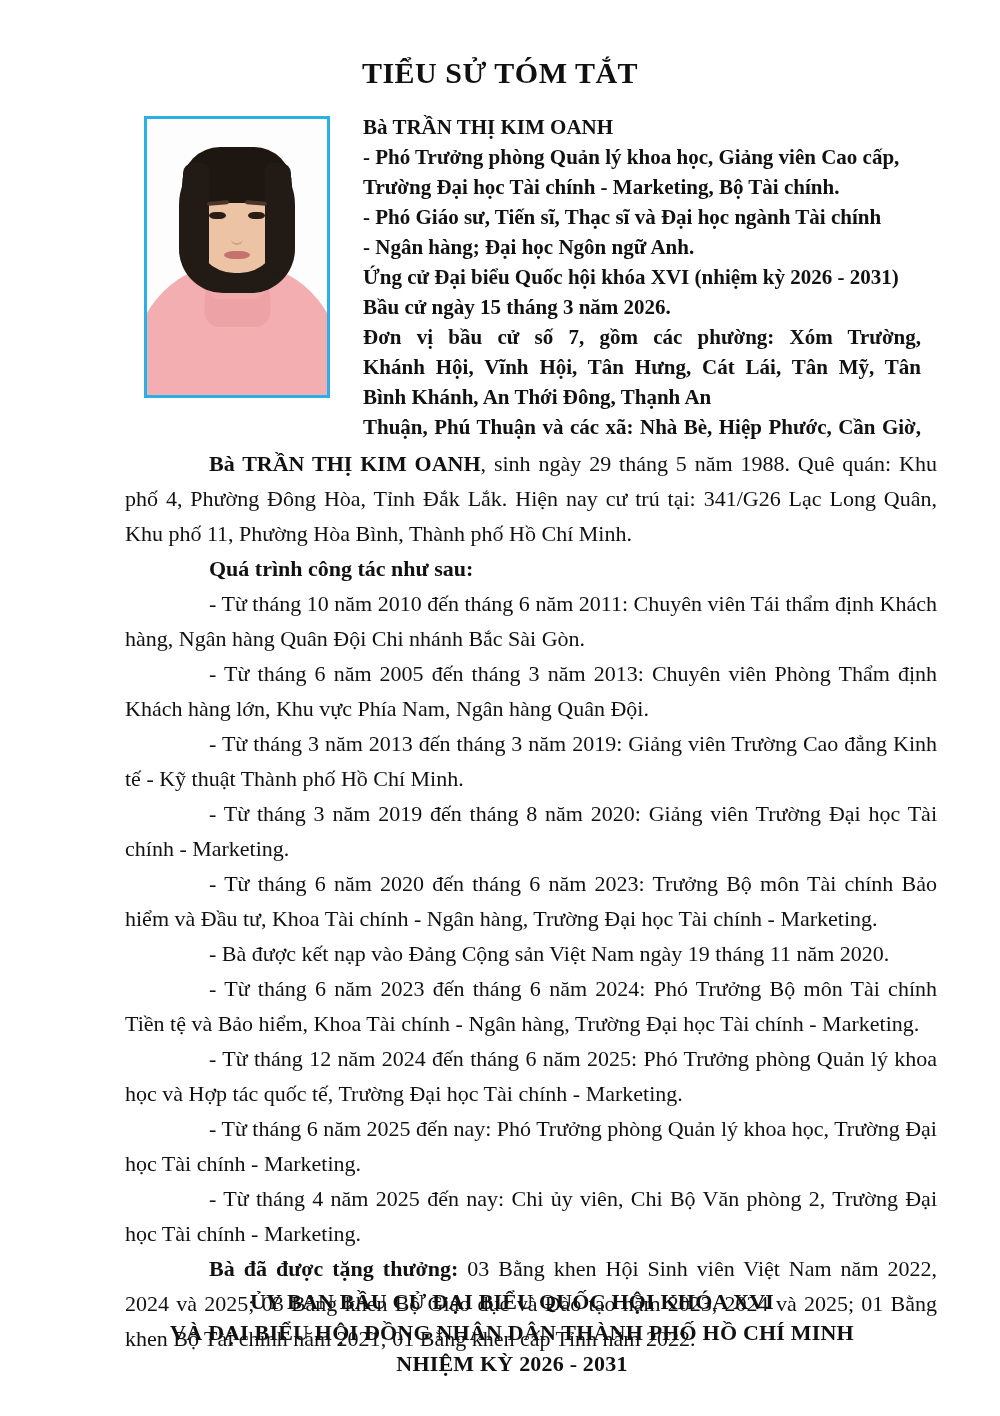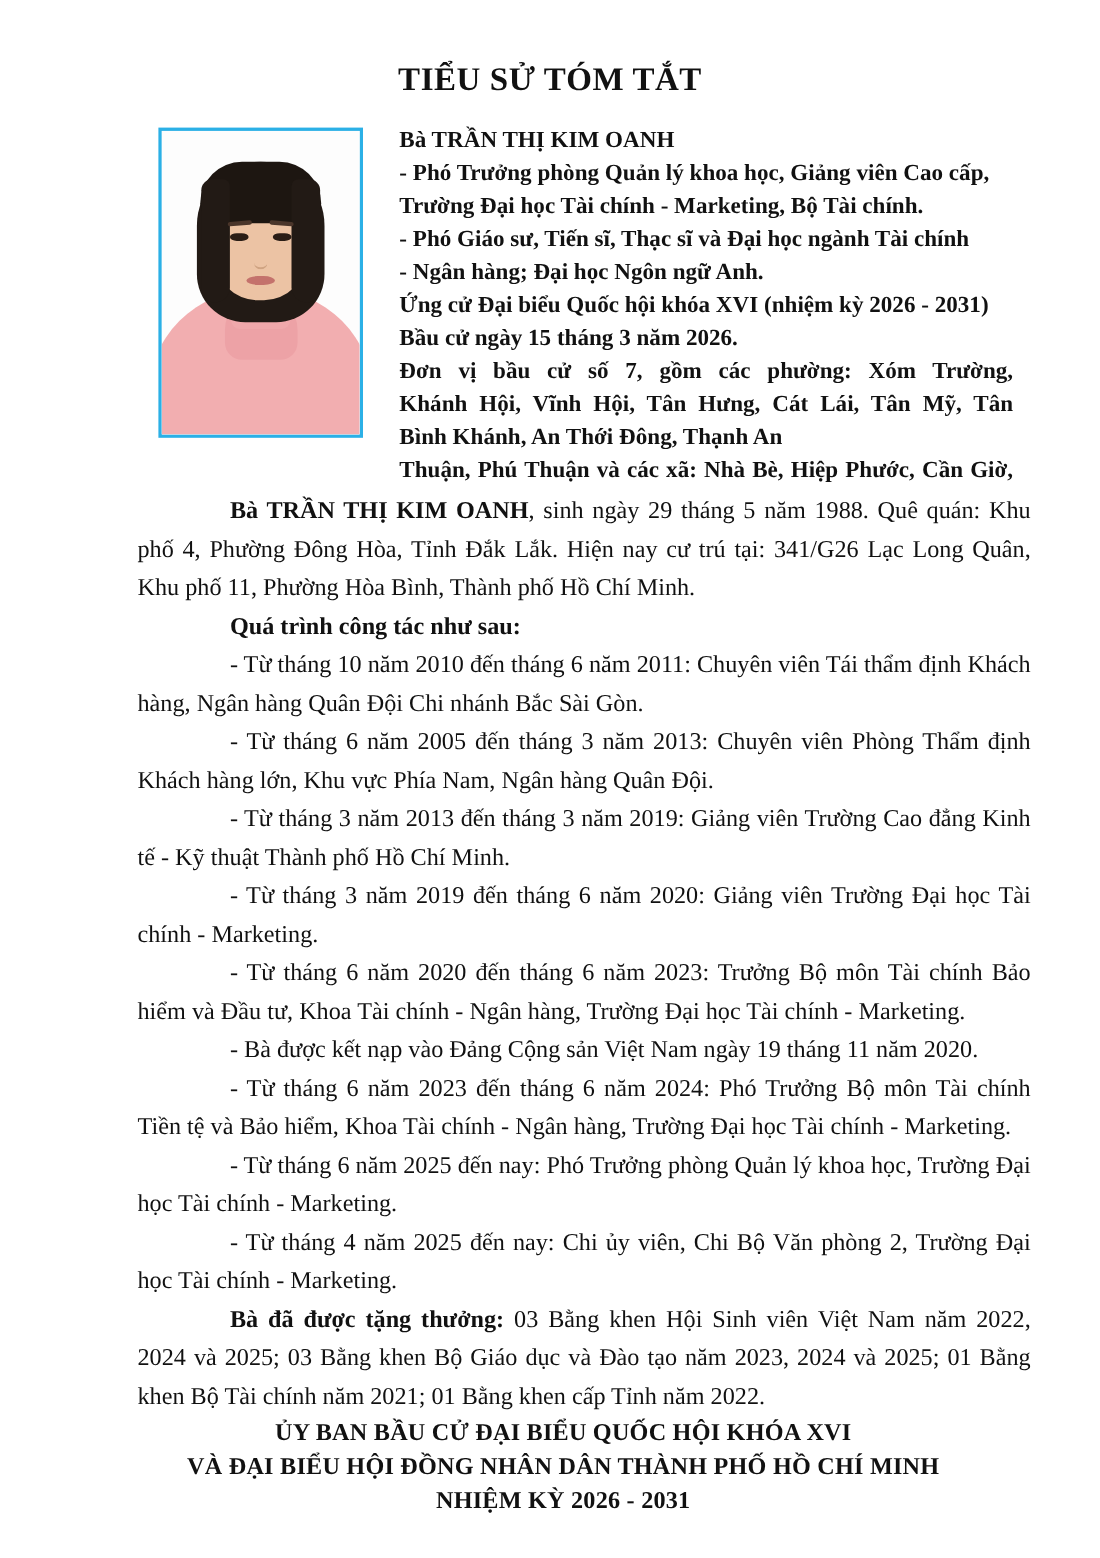--- a/index.html
+++ b/index.html
@@ -273,24 +273,25 @@
 
   <div class="body-block">
 
     <p><b>Bà TRẦN THỊ KIM OANH</b><span>, sinh ngày 29 tháng 5 năm 1988. Quê quán: Khu phố 4, Phường Đông Hòa, Tỉnh Đắk Lắk. Hiện nay cư trú tại: 341/G26 Lạc Long Quân, Khu phố 11, Phường Hòa Bình, Thành phố Hồ Chí Minh.</span></p>
 
     <p><b>Quá trình công tác như sau:</b></p>
 
     <p>- Từ tháng 10 năm 2010 đến tháng 6 năm 2011: Chuyên viên Tái thẩm định Khách hàng, Ngân hàng Quân Đội Chi nhánh Bắc Sài Gòn.</p>
     <p>- Từ tháng 6 năm 2005 đến tháng 3 năm 2013: Chuyên viên Phòng Thẩm định Khách hàng lớn, Khu vực Phía Nam, Ngân hàng Quân Đội.</p>
     <p>- Từ tháng 3 năm 2013 đến tháng 3 năm 2019: Giảng viên Trường Cao đẳng Kinh tế - Kỹ thuật Thành phố Hồ Chí Minh.</p>
-    <p>- Từ tháng 3 năm 2019 đến tháng 6 năm 2020: Giảng viên Trường Đại học Tài chính - Marketing.</p>
+    <p>- Từ tháng 3 năm 2019 đến tháng 8 năm 2020: Giảng viên Trường Đại học Tài chính - Marketing.</p>
     <p>- Từ tháng 6 năm 2020 đến tháng 6 năm 2023: Trưởng Bộ môn Tài chính Bảo hiểm và Đầu tư, Khoa Tài chính - Ngân hàng, Trường Đại học Tài chính - Marketing.</p>
     <p>- Bà được kết nạp vào Đảng Cộng sản Việt Nam ngày 19 tháng 11 năm 2020.</p>
     <p>- Từ tháng 6 năm 2023 đến tháng 6 năm 2024: Phó Trưởng Bộ môn Tài chính Tiền tệ và Bảo hiểm, Khoa Tài chính - Ngân hàng, Trường Đại học Tài chính - Marketing.</p>
+    <p>- Từ tháng 12 năm 2024 đến tháng 6 năm 2025: Phó Trưởng phòng Quản lý khoa học và Hợp tác quốc tế, Trường Đại học Tài chính - Marketing.</p>
     <p>- Từ tháng 6 năm 2025 đến nay: Phó Trưởng phòng Quản lý khoa học, Trường Đại học Tài chính - Marketing.</p>
     <p>- Từ tháng 4 năm 2025 đến nay: Chi ủy viên, Chi Bộ Văn phòng 2, Trường Đại học Tài chính - Marketing.</p>
 
     <p><b>Bà đã được tặng thưởng:</b><span> 03 Bằng khen Hội Sinh viên Việt Nam năm 2022, 2024 và 2025; 03 Bằng khen Bộ Giáo dục và Đào tạo năm 2023, 2024 và 2025; 01 Bằng khen Bộ Tài chính năm 2021; 01 Bằng khen cấp Tỉnh năm 2022.</span></p>
 
   </div>
 
   <div class="footer-block">
     <span class="fline">ỦY BAN BẦU CỬ ĐẠI BIỂU QUỐC HỘI KHÓA XVI</span>
     <span class="fline">VÀ ĐẠI BIỂU HỘI ĐỒNG NHÂN DÂN THÀNH PHỐ HỒ CHÍ MINH</span>

